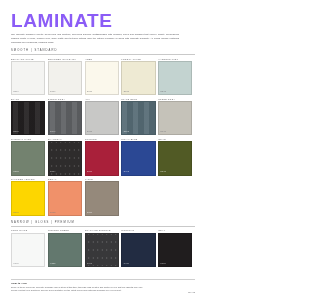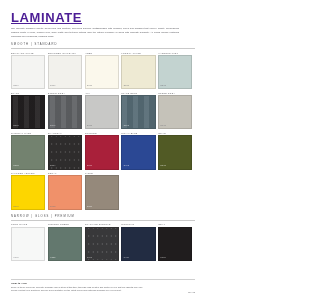--- a/index.html
+++ b/index.html
@@ -12,27 +12,26 @@
   }
   .page{
     position:relative;
     width:206px;height:300px;
     box-sizing:border-box;
     padding:9px 11px 0 11px;
   }
 
   
   .title{
-    font-size:13px;
+    font-size:19px;
     font-weight:bold;
     letter-spacing:0.6px;
     line-height:1;
     margin:2px 0 3px 0;
-    color:#4c1d95;
-    text-decoration:underline;
+    color:#8b5cf6;
   }
   .intro{
     font-size:2.35px;
     line-height:1.62;
     color:#55555a;
     width:168px;
     margin-bottom:5px;
     text-align:justify;
   }
 

